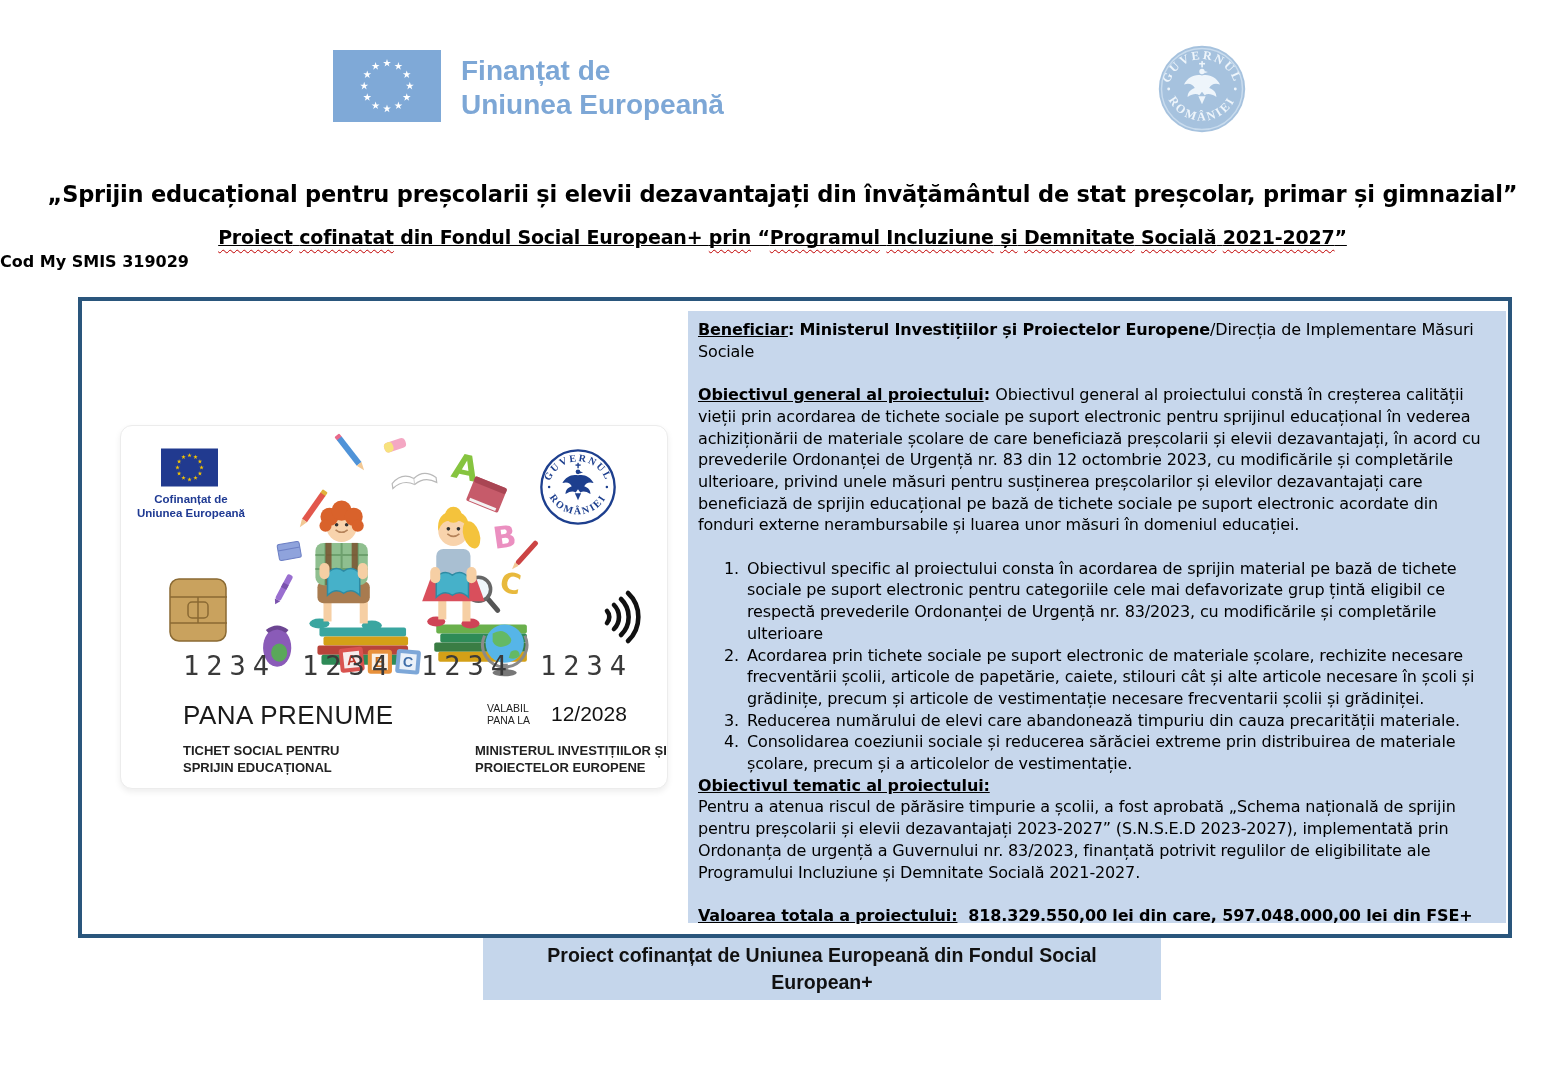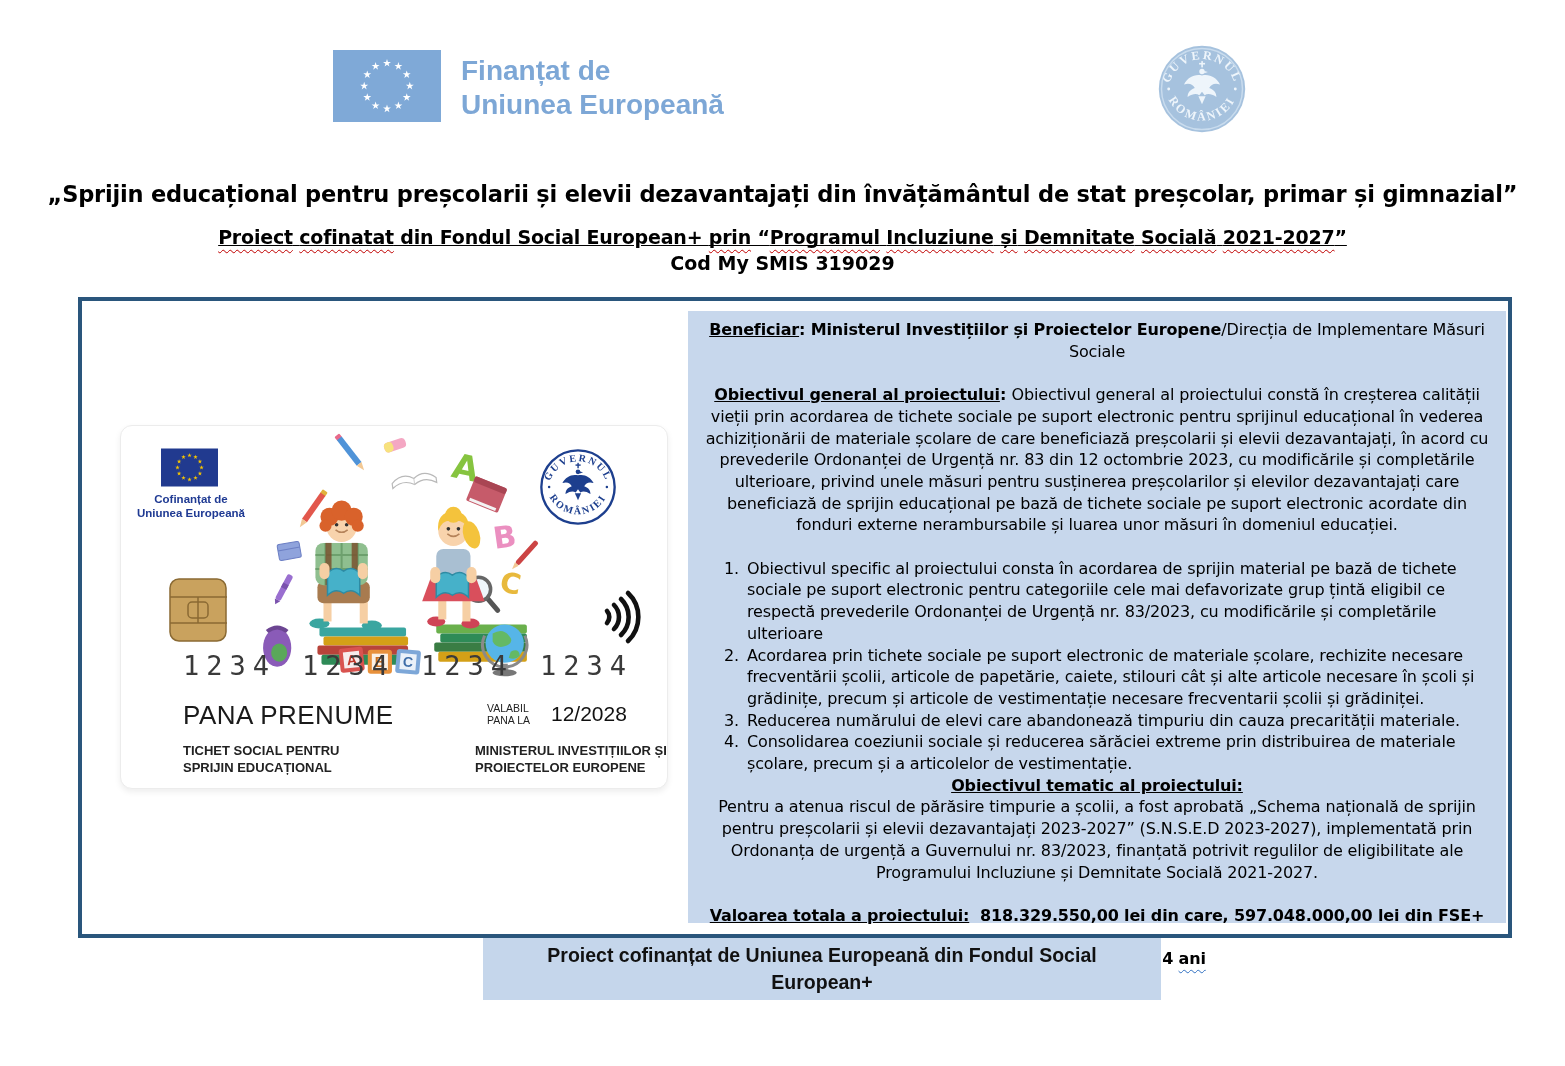--- a/index.html
+++ b/index.html
@@ -9,21 +9,21 @@
   .eu-logo{position:absolute;left:333px;top:50px;display:flex;align-items:flex-start;}
   .eu-logo .flag{width:108px;height:72px;display:block;}
   .eu-logo-text{margin-left:20px;padding-top:4px;color:#7da7d6;font-family:"Liberation Sans",sans-serif;
     font-weight:bold;font-size:28px;line-height:34px;}
   .gov-seal-header{position:absolute;left:1157px;top:44px;width:90px;height:90px;}
 
   
   .title{position:absolute;left:0;top:181px;width:100%;text-align:center;font-size:22.5px;font-weight:bold;letter-spacing:-0.2px;}
   .subtitle{position:absolute;left:0;top:226px;width:100%;text-align:center;font-size:19px;font-weight:bold;letter-spacing:-0.2px;}
   .subtitle-inner{display:inline-block;text-decoration:underline;}
-  .cod{position:absolute;left:0;top:252px;width:100%;text-align:center;font-size:19px;font-weight:bold;}
+  .cod{position:absolute;left:0;top:252px;width:100%;font-size:16px;font-weight:bold;}
 
   
   .sq{text-decoration-line:underline;text-decoration-style:wavy;text-decoration-color:#c00000;text-decoration-thickness:1px;text-underline-offset:4.5px;text-decoration-skip-ink:none;}
   .sqb{text-decoration-line:underline;text-decoration-style:wavy;text-decoration-color:#2f6fc1;text-decoration-thickness:1px;text-underline-offset:4.5px;text-decoration-skip-ink:none;}
 
   
   .main-box{position:absolute;left:78px;top:297px;width:1434px;height:641px;border:4px solid #2a567c;background:#fff;box-sizing:border-box;}
   .box-inner{position:relative;width:100%;height:100%;}
 
   
@@ -37,21 +37,21 @@
   .card-number{position:absolute;left:62px;top:224px;display:flex;gap:26px;font-family:"DejaVu Sans Mono","Liberation Mono",monospace;font-size:27px;color:#3a3a3a;letter-spacing:7px;}
   .card-name{position:absolute;left:62px;top:274px;font-family:"Liberation Sans",sans-serif;font-size:26px;color:#1a1a1a;letter-spacing:0.5px;}
   .card-valid{position:absolute;left:366px;top:276px;display:flex;align-items:center;gap:21px;}
   .valid-labels{font-family:"Liberation Sans",sans-serif;font-size:10.5px;line-height:12px;color:#222;}
   .valid-value{font-family:"Liberation Sans",sans-serif;font-size:21px;color:#111;}
   .card-type{position:absolute;left:62px;top:316px;font-family:"Liberation Sans",sans-serif;font-weight:bold;font-size:13px;line-height:17px;color:#222;}
   .card-issuer{position:absolute;left:354px;top:316px;font-family:"Liberation Sans",sans-serif;font-weight:bold;font-size:13px;line-height:17px;color:#222;}
 
   
   .panel{position:absolute;left:606px;top:10px;width:818px;height:612px;background:#c7d7ec;box-sizing:border-box;padding:8px 10px;font-size:16px;line-height:21.7px;letter-spacing:-0.15px;}
-  .panel p{margin:0;text-align:center;}
+  .panel p{margin:0;}
   .panel .gap{margin-top:21.7px;}
   .hu{font-weight:bold;text-decoration:underline;}
   .b{font-weight:bold;}
   .panel ol{margin:21.7px 0 0 0;padding-left:46px;}
   .panel ol li{padding-left:3px;}
 
   
   .banner{position:absolute;left:483px;top:938px;width:678px;height:62px;background:#c5d6eb;text-align:center;font-family:"Liberation Sans",sans-serif;font-weight:bold;font-size:19.5px;line-height:27px;box-sizing:border-box;padding:4px 14px 0 14px;color:#111;}
 </style>
 </head>

